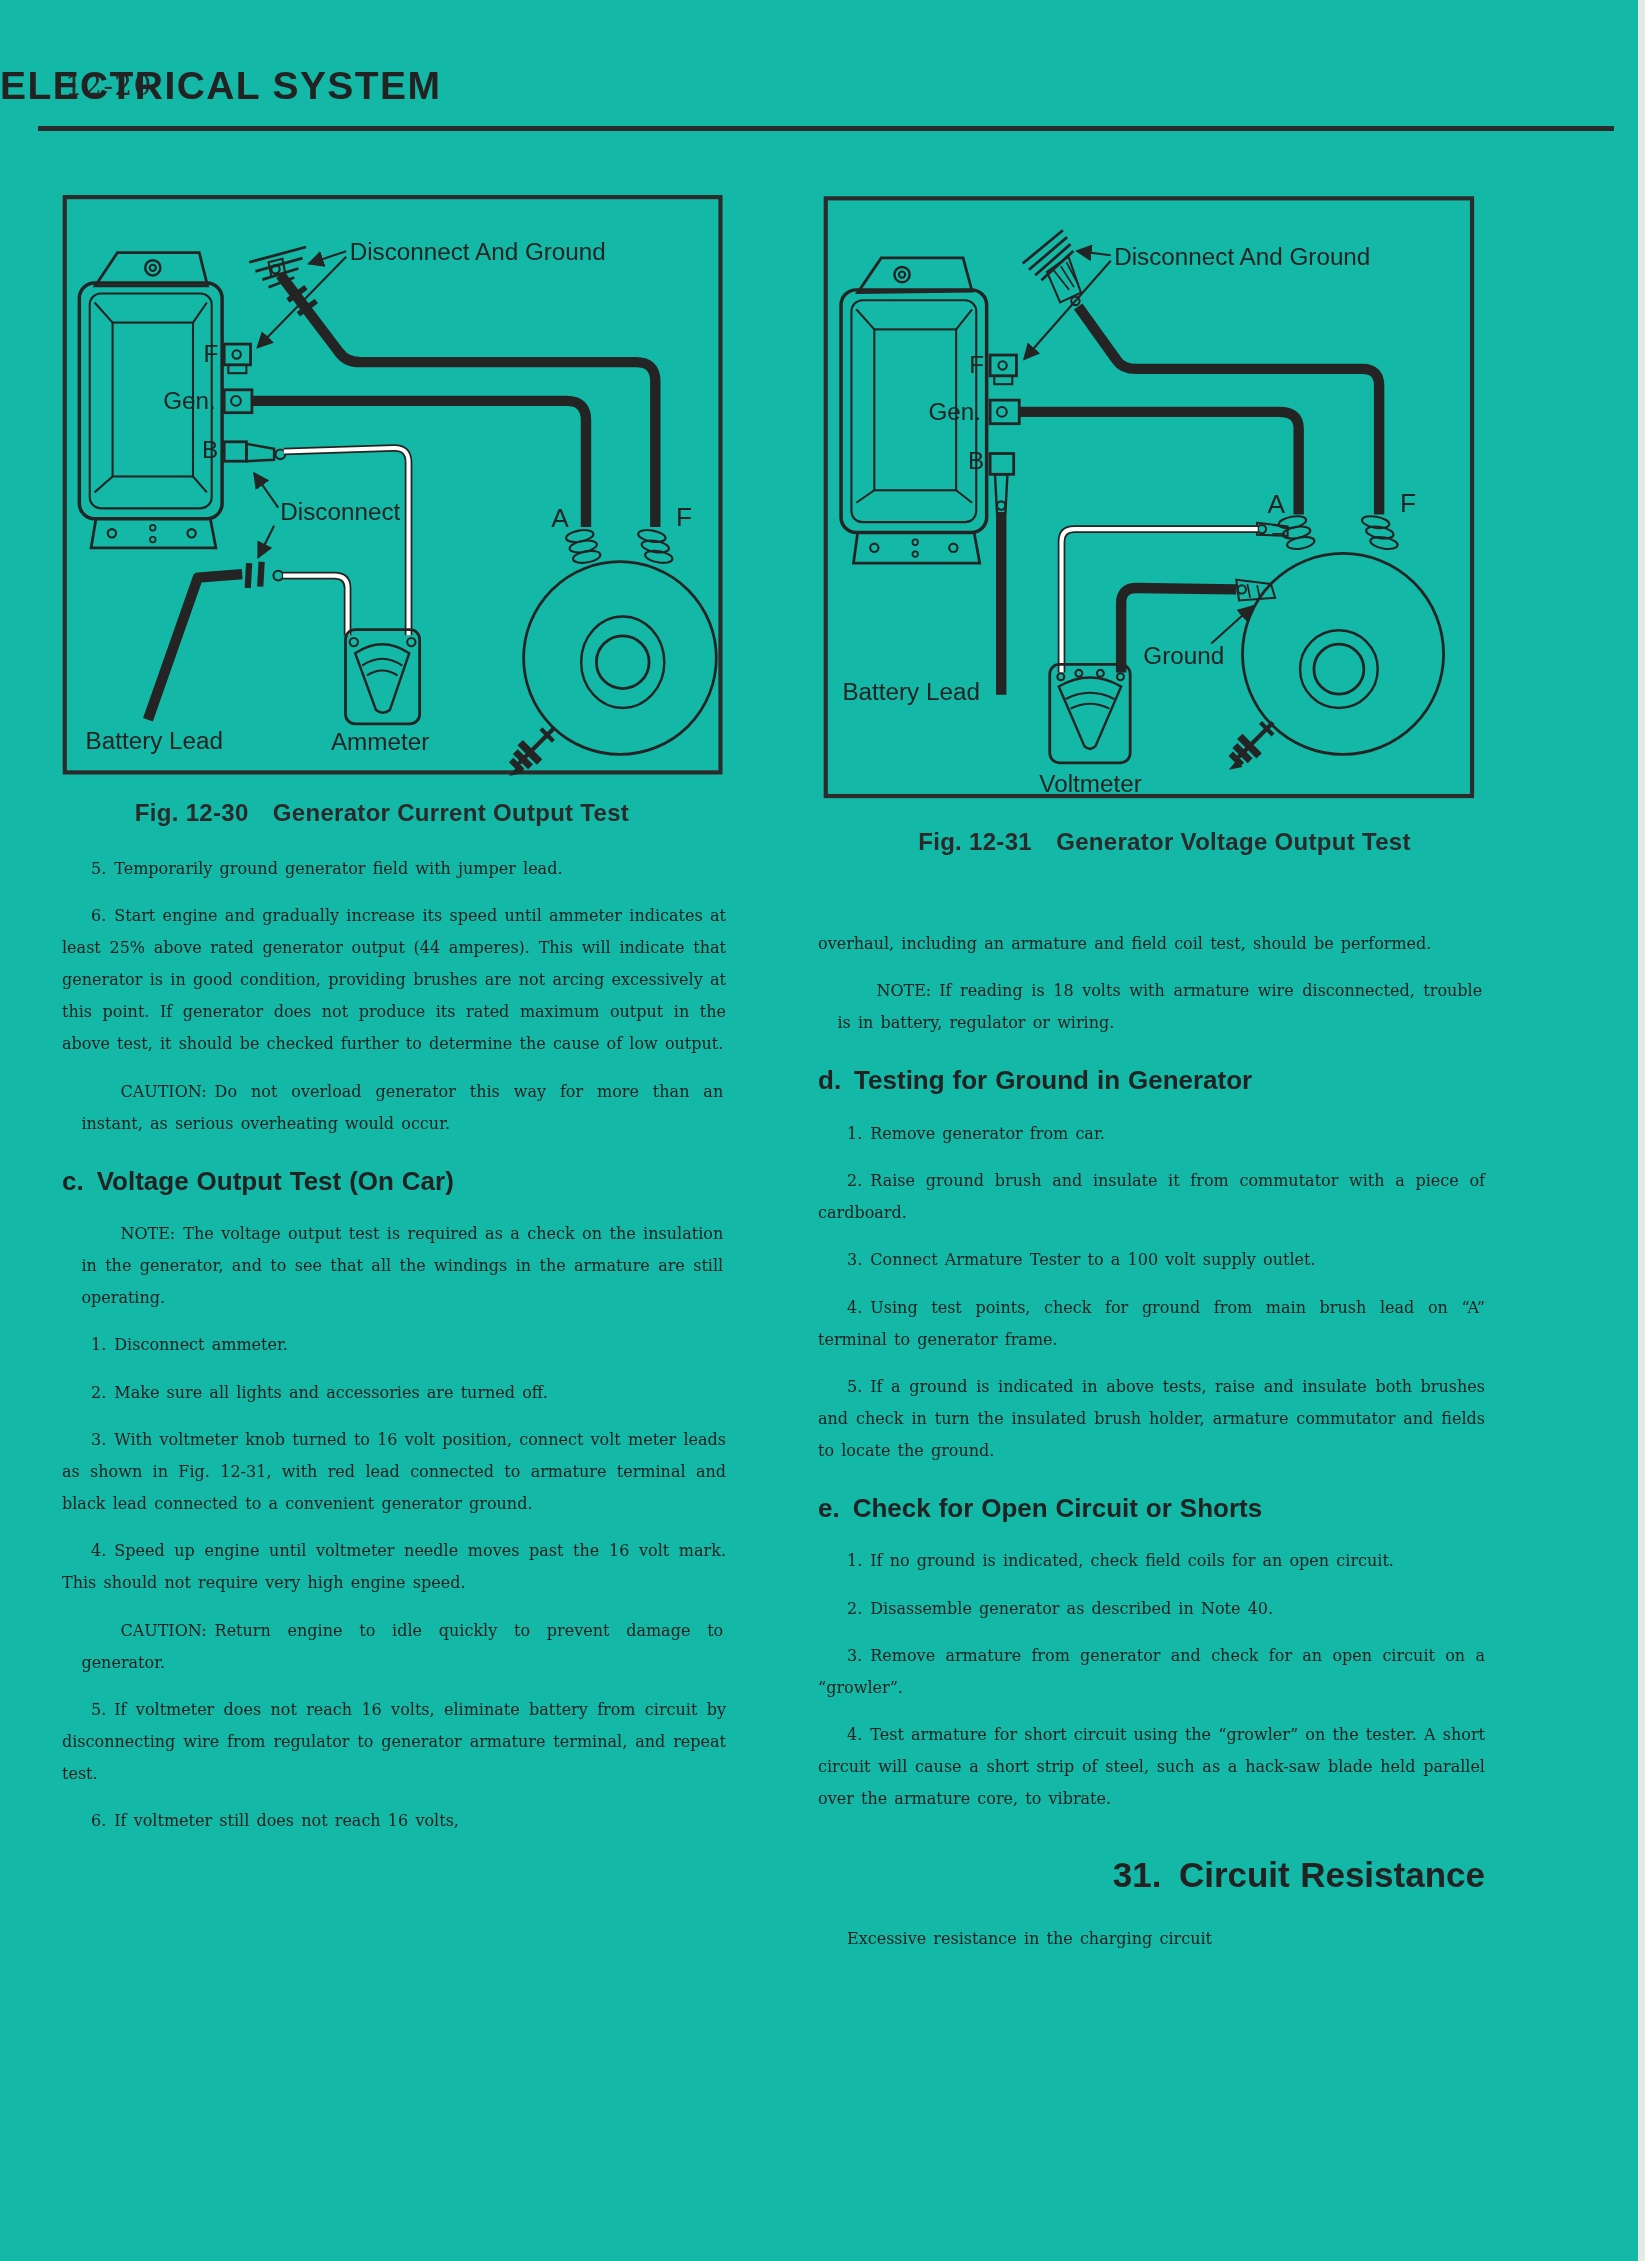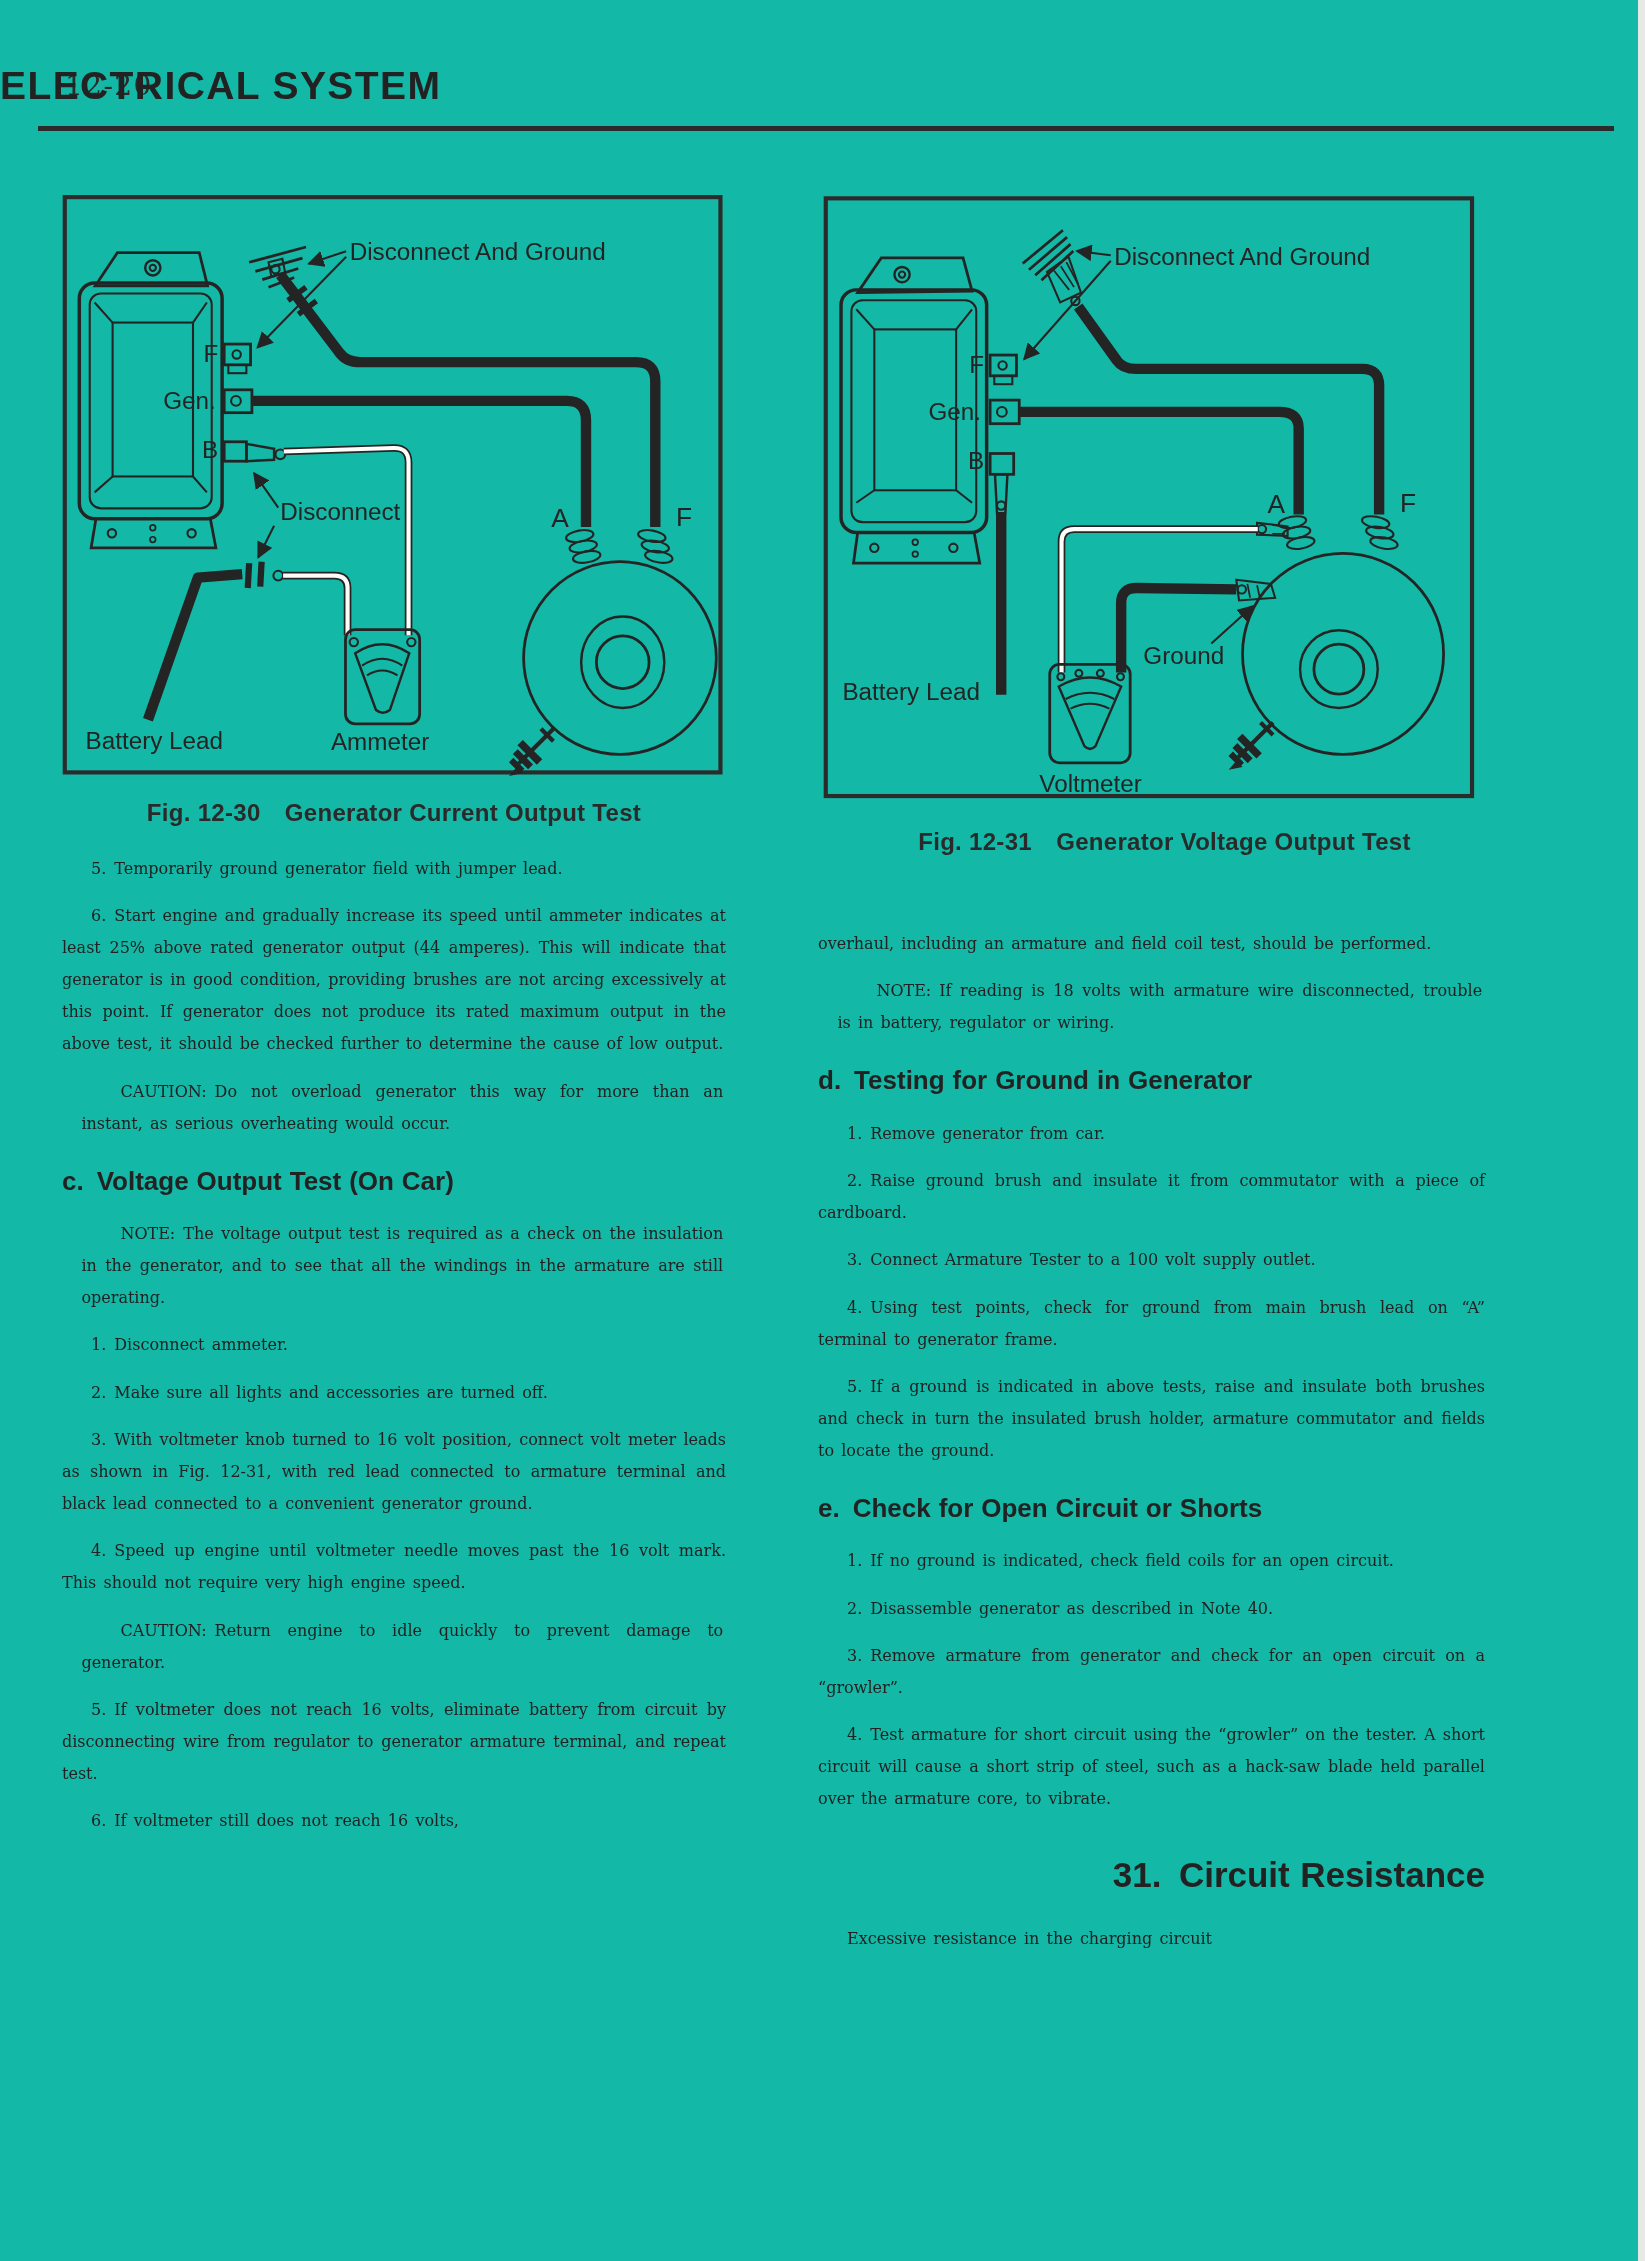--- a/index.html
+++ b/index.html
@@ -172,21 +172,21 @@
       <text class="lbl" x="415" y="107">Disconnect And Ground</text>
       <line class="sline" x1="410" y1="94" x2="356" y2="112" stroke-width="3" marker-end="url(#ah30)"></line>
       <line class="sline" x1="410" y1="102" x2="282" y2="233" stroke-width="3" marker-end="url(#ah30)"></line>
       <text class="lbl" x="315" y="482">Disconnect</text>
       <line class="sline" x1="312" y1="464" x2="277" y2="414" stroke-width="3" marker-end="url(#ah30)"></line>
       <line class="sline" x1="306" y1="490" x2="283" y2="536" stroke-width="3" marker-end="url(#ah30)"></line>
       <text class="lbl" x="34" y="812">Battery Lead</text>
       <text class="lbl" x="388" y="814">Ammeter</text>
     </svg>
   </div>
-  <div class="figcap" style="left:62px; top:799px; width:664px;">Fig. 12-30 Generator Current Output Test</div>
+  <div class="figcap" style="left:50px; top:799px; width:664px;">Fig. 12-30 Generator Current Output Test</div>
 
   <div class="figbox" style="left:823px; top:187px; width:683px; height:619px;">
     <svg width="683" height="619" viewBox="0 0 985 892">
       <defs>
         <marker id="ah31" viewBox="0 0 10 10" refX="9" refY="5" markerWidth="8" markerHeight="8" orient="auto-start-reverse">
           <path d="M0,0 L10,5 L0,10 z" fill="#242424"></path>
         </marker>
       </defs>
       <rect x="4" y="16" width="932" height="862" fill="none" stroke="#2b2b2b" stroke-width="6"></rect>
 

